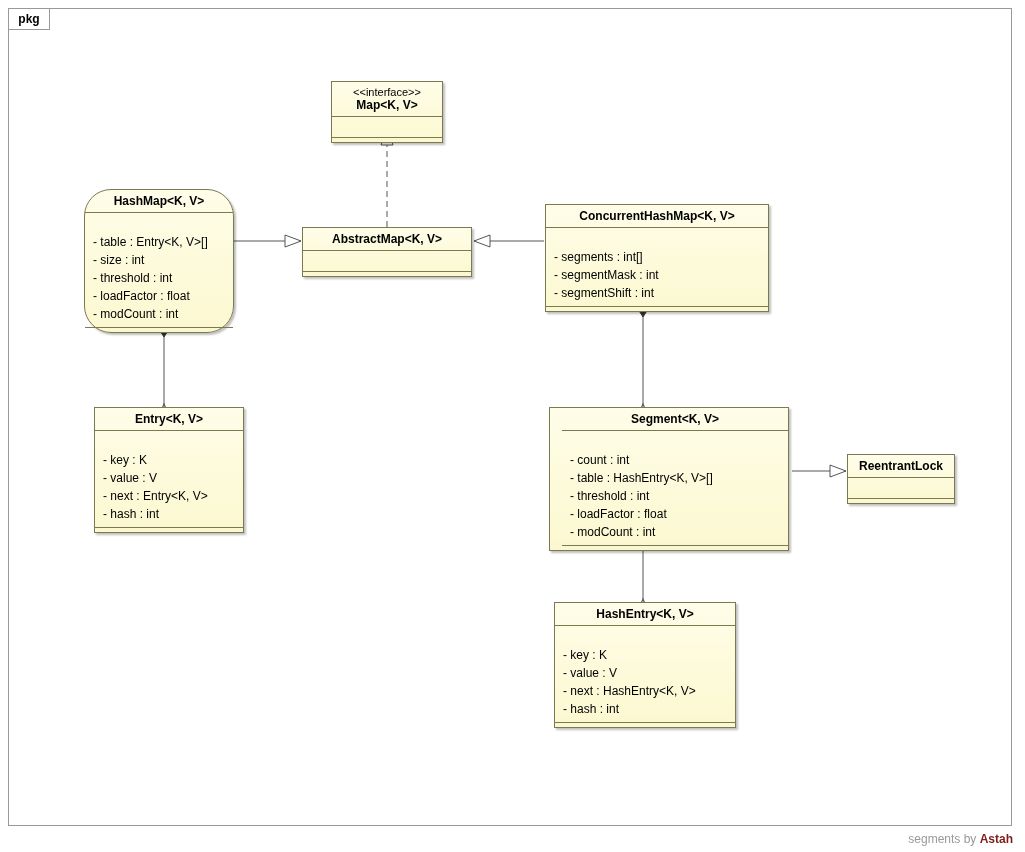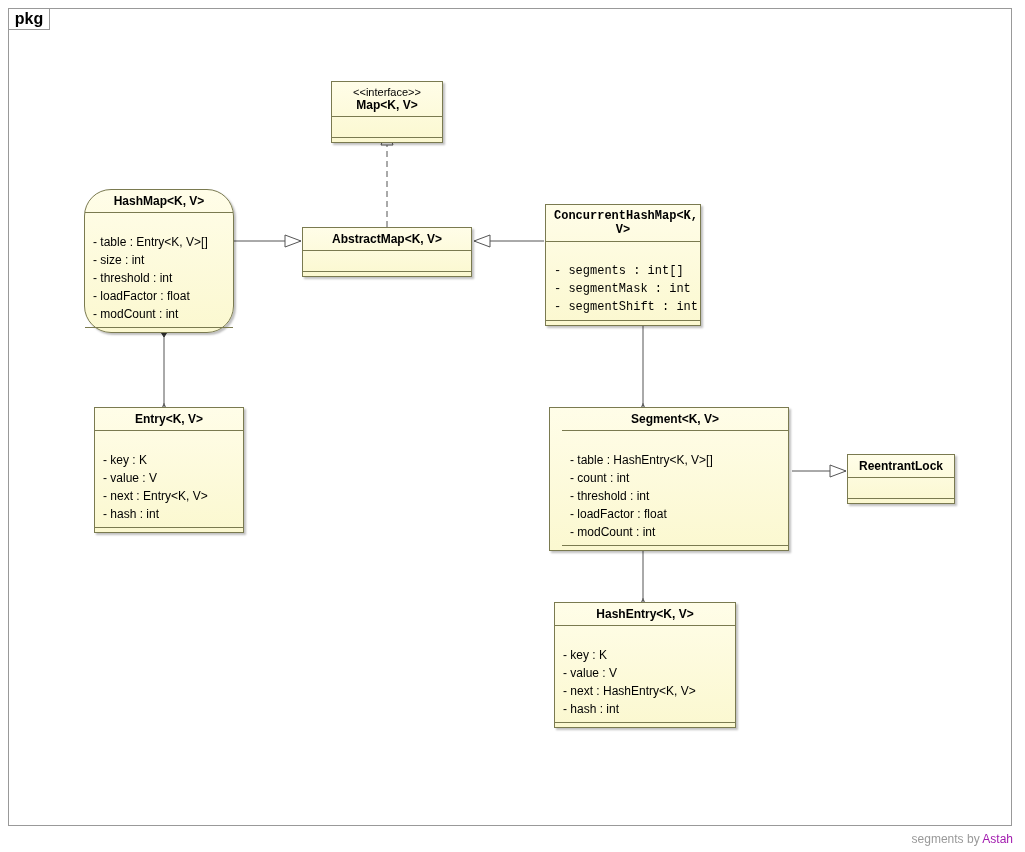--- a/index.html
+++ b/index.html
@@ -23,21 +23,21 @@
   }
   .pkg-tab {
     position: absolute;
     left: -1px;
     top: -1px;
     width: 42px;
     height: 22px;
     border: 1px solid #999;
     background: #fff;
     font-weight: bold;
-    font-size: 16px;
+    font-size: 12px;
     display: flex;
     align-items: center;
     justify-content: center;
   }
   .class-box {
     position: absolute;
     background: linear-gradient(#fffde8, #fbf8d0);
     border: 1px solid #7a7a50;
     box-shadow: 2px 2px 2px rgba(0,0,0,0.25);
   }
@@ -70,21 +70,21 @@
     width: 1004px; height: 818px;
     pointer-events: none;
   }
   .footer {
     position: absolute;
     right: 12px;
     bottom: 6px;
     font-size: 12px;
     color: #999;
   }
-  .footer .astah { color: #a21caf; font-weight: normal; }
+  .footer .astah { color: #7f1d1d; font-weight: bold; }
 </style>
 </head>
 <body>
 
 <div class="canvas">
   <div class="pkg-tab">
     <span>pkg</span>
   </div>
 
   <svg class="connectors">
@@ -139,21 +139,21 @@
     <div class="class-attrs">
       <div class="attr-row">- table : Entry&lt;K, V&gt;[]</div>
       <div class="attr-row">- size : int</div>
       <div class="attr-row">- threshold : int</div>
       <div class="attr-row">- loadFactor : float</div>
       <div class="attr-row">- modCount : int</div>
     </div>
     <div class="class-ops"></div>
   </div>
 
-  <div class="class-box" style="left:536px; top:195px; width:156px;font-family:Liberation Mono, monospace;">
+  <div class="class-box" style="left:536px; top:195px; width:224px;">
     <div class="class-name">
       <span>ConcurrentHashMap&lt;K, V&gt;</span>
     </div>
     <div class="class-attrs">
       <div class="attr-row">- segments : int[]</div>
       <div class="attr-row">- segmentMask : int</div>
       <div class="attr-row">- segmentShift : int</div>
     </div>
     <div class="class-ops"></div>
   </div>
@@ -169,22 +169,22 @@
       <div class="attr-row">- hash : int</div>
     </div>
     <div class="class-ops"></div>
   </div>
 
   <div class="class-box" style="left:540px; top:398px; width:240px;padding-left:12px;">
     <div class="class-name">
       <span>Segment&lt;K, V&gt;</span>
     </div>
     <div class="class-attrs">
+      <div class="attr-row">- count : int</div>
       <div class="attr-row">- table : HashEntry&lt;K, V&gt;[]</div>
-      <div class="attr-row">- count : int</div>
       <div class="attr-row">- threshold : int</div>
       <div class="attr-row">- loadFactor : float</div>
       <div class="attr-row">- modCount : int</div>
     </div>
     <div class="class-ops"></div>
   </div>
 
   <div class="class-box" style="left:838px; top:445px; width:108px;">
     <div class="class-name">
       <span>ReentrantLock</span>

